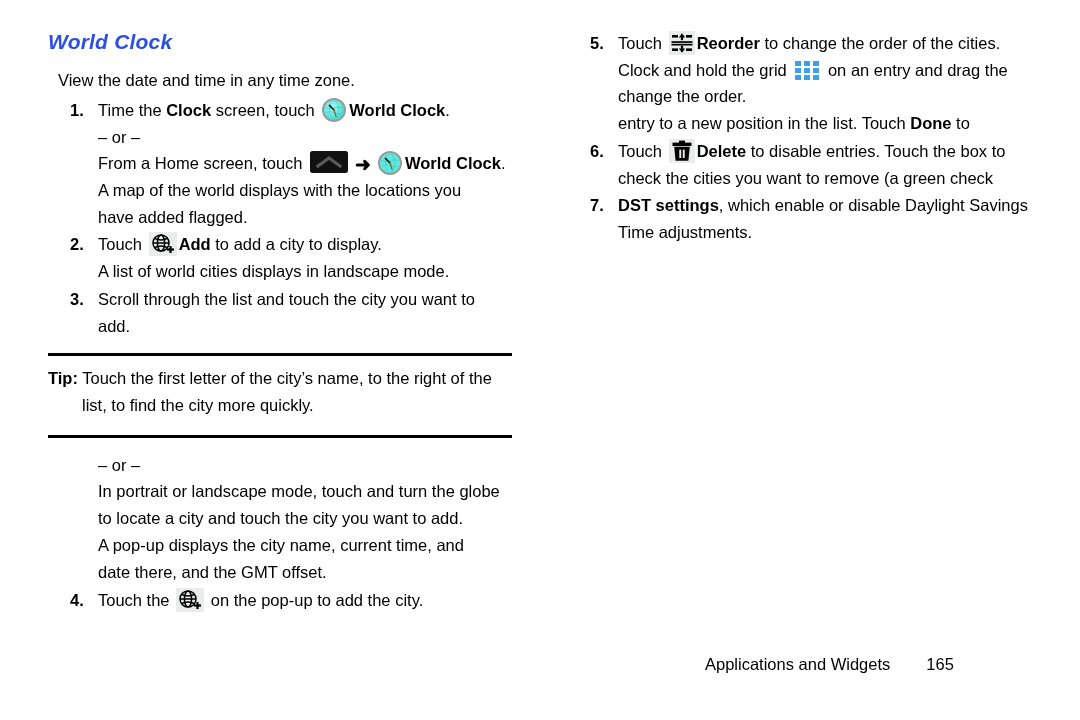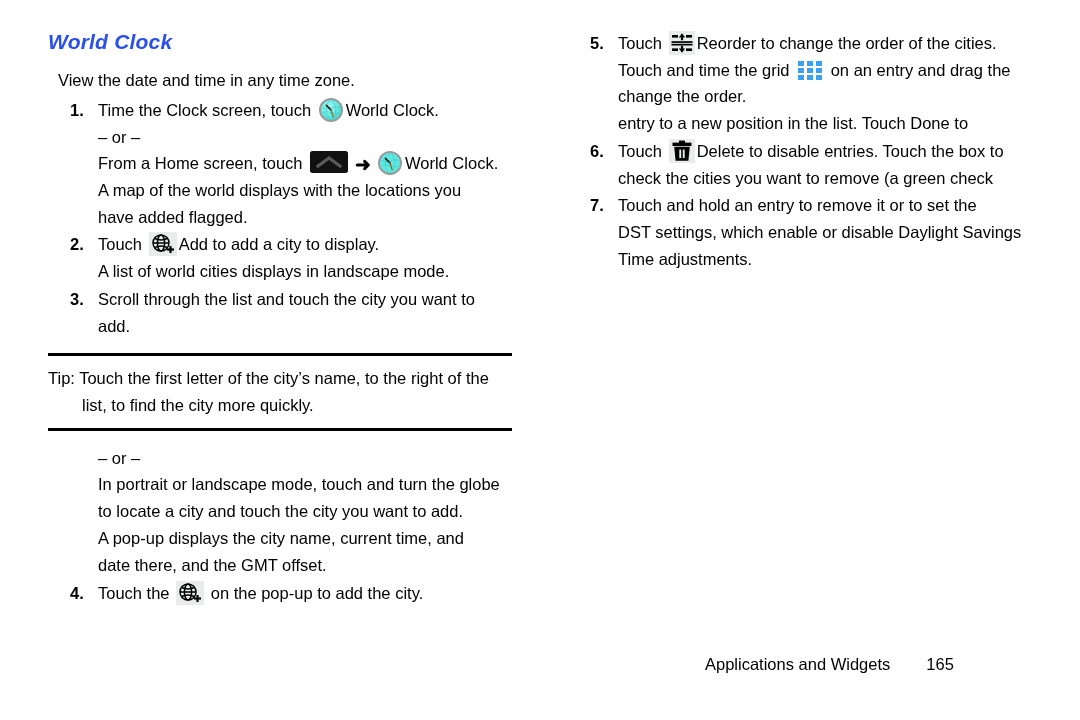--- a/index.html
+++ b/index.html
@@ -75,35 +75,35 @@
     font-size: 16.5px;
     font-weight: bold;
     line-height: 1.62;
   }
   .line {
     font-size: 16.5px;
     line-height: 1.62;
     margin: 0;
   }
   b, .b {
-    font-weight: normal;
+    font-weight: bold;
   }
 
   .dash-or {
     font-size: 16.5px;
     line-height: 1.62;
     margin: 0;
   }
 
   
   .tip-block {
     margin: 14px 0 14px 0;
     border-top: 3px solid #000;
     border-bottom: 3px solid #000;
-    padding: 9px 0 9px 0;
+    padding: 9px 0 16px 0;
     width: 464px;
   }
   .tip-text {
     font-size: 16.5px;
     line-height: 1.62;
     margin: 0;
     padding-left: 34px;
     text-indent: -34px;
   }
 
@@ -317,21 +317,21 @@
                 <rect x="17" y="4" width="6" height="2.6" fill="#000"></rect>
                 <rect x="3" y="17.4" width="6" height="2.6" fill="#000"></rect>
                 <rect x="17" y="17.4" width="6" height="2.6" fill="#000"></rect>
                 <rect x="2.5" y="10.2" width="21" height="1.7" fill="#000"></rect>
                 <rect x="2.5" y="12.8" width="21" height="1.7" fill="#000"></rect>
                 <path d="M13 2.2 L16.2 6.4 L9.8 6.4 Z" fill="#000"></path>
                 <path d="M13 21.8 L9.8 17.6 L16.2 17.6 Z" fill="#000"></path>
                 <rect x="11.9" y="5.2" width="2.2" height="4" fill="#000"></rect>
                 <rect x="11.9" y="14.8" width="2.2" height="4" fill="#000"></rect>
               </svg></span><b>Reorder</b><span> to change the order of the cities.</span></p>
-        <p class="line"><span>Touch and time the grid </span><span class="ico ico-grid"><svg viewBox="0 0 26 22" width="26" height="22">
+        <p class="line"><span>Clock and hold the grid </span><span class="ico ico-grid"><svg viewBox="0 0 26 22" width="26" height="22">
                 <g fill="#3aa0f0">
                   <rect x="1" y="2" width="6" height="5"></rect>
                   <rect x="10" y="2" width="6" height="5"></rect>
                   <rect x="19" y="2" width="6" height="5"></rect>
                   <rect x="1" y="9" width="6" height="5"></rect>
                   <rect x="10" y="9" width="6" height="5"></rect>
                   <rect x="19" y="9" width="6" height="5"></rect>
                   <rect x="1" y="16" width="6" height="5"></rect>
                   <rect x="10" y="16" width="6" height="5"></rect>
                   <rect x="19" y="16" width="6" height="5"></rect>
@@ -349,21 +349,20 @@
                 <rect x="10" y="1.6" width="6" height="2.4" fill="#000"></rect>
                 <path d="M5.2 7.8 L20.8 7.8 L19.4 21.8 L6.6 21.8 Z" fill="#000"></path>
                 <rect x="10.3" y="10.6" width="1.9" height="8.4" fill="#e9ecea"></rect>
                 <rect x="13.8" y="10.6" width="1.9" height="8.4" fill="#e9ecea"></rect>
               </svg></span><b>Delete</b><span> to disable entries. Touch the box to</span></p>
         <p class="line">check the cities you want to remove (a green check</p>
       </li>
 
       <li class="step">
         <span class="step-num">7.</span>
-        <p class="line">Touch and hold an entry to remove it or to set the</p>
         <p class="line"><b>DST settings</b><span>, which enable or disable Daylight Savings</span></p>
         <p class="line">Time adjustments.</p>
       </li>
 
     </ol>
   </div>
 
   <div class="footer">
     <span>Applications and Widgets</span><span class="pg">165</span>
   </div>

